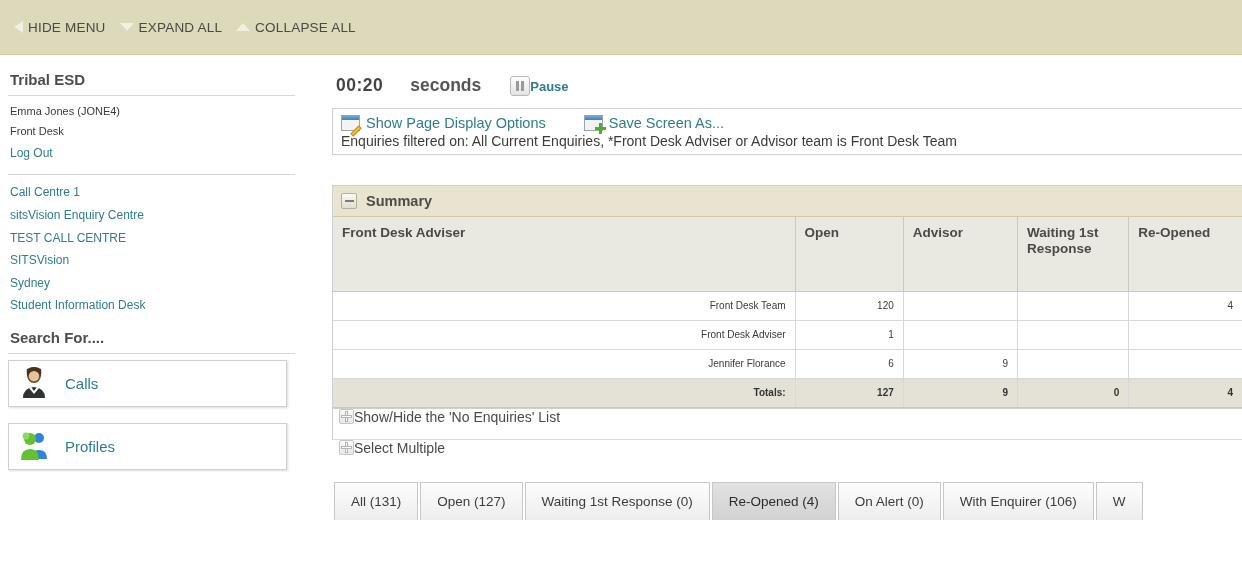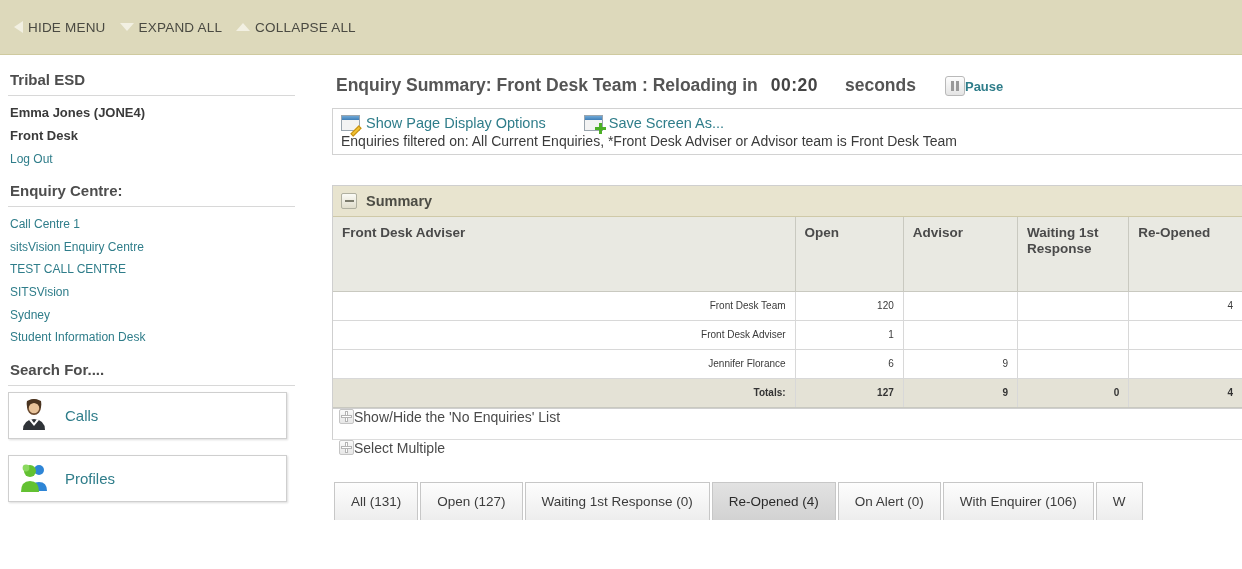--- a/index.html
+++ b/index.html
@@ -46,21 +46,21 @@
     width: 330px;
     flex: 0 0 330px;
     padding: 14px 0 0 8px;
     background: #ffffff;
   }
   .sb-head {
     font-size: 15px; font-weight: bold; color: #4d4d4d;
     padding: 2px 0 7px 2px;
   }
   .sb-rule { border-bottom: 1px solid #d8d8d8; width: 287px; margin-bottom: 6px; }
-  .sb-text { font-size: 13px; color: #3a3a3a; padding: 2px 0 2px 2px; line-height: 1.45; font-weight: bold; }
+  .sb-text { font-size: 11px; color: #3a3a3a; padding: 2px 0 2px 2px; line-height: 1.45; }
   .sb-link {
     display: block;
     font-size: 12px;
     color: #2f7d8a;
     padding: 2px 0 2px 2px;
     line-height: 1.55;
     cursor: pointer;
     text-decoration: none;
   }
   .sb-gap { height: 10px; }
@@ -256,21 +256,20 @@
 
   <div class="sidebar">
     <div class="sb-head">Tribal ESD</div>
     <div class="sb-rule"></div>
 
     <div class="sb-text">Emma Jones (JONE4)</div>
     <div class="sb-text">Front Desk</div>
     <a class="sb-link">Log Out</a>
 
     <div class="sb-gap"></div>
-    <div class="sb-head">Enquiry Centre:</div>
     <div class="sb-rule"></div>
 
     <a class="sb-link">Call Centre 1</a>
     <a class="sb-link">sitsVision Enquiry Centre</a>
     <a class="sb-link">TEST CALL CENTRE</a>
     <a class="sb-link">SITSVision</a>
     <a class="sb-link">Sydney</a>
     <a class="sb-link">Student Information Desk</a>
 
     <div class="sb-gap"></div>
@@ -300,21 +299,20 @@
           <circle cx="7" cy="6" r="3.4" fill="#8bd95f"></circle>
         </svg>
       </span>
       <span class="sb-btn-label">Profiles</span>
     </div>
   </div>
 
   <div class="main">
 
     <div class="title-row">
-      <span>Enquiry Summary: Front Desk Team : Reloading in</span>
       <span class="title-timer">00:20</span>
       <span class="title-secs">seconds</span>
       <span class="pause-wrap">
         <span class="pause-ico">
             <i></i>
             <i></i>
           </span>
         <span class="pause-label">Pause</span>
       </span>
     </div>

